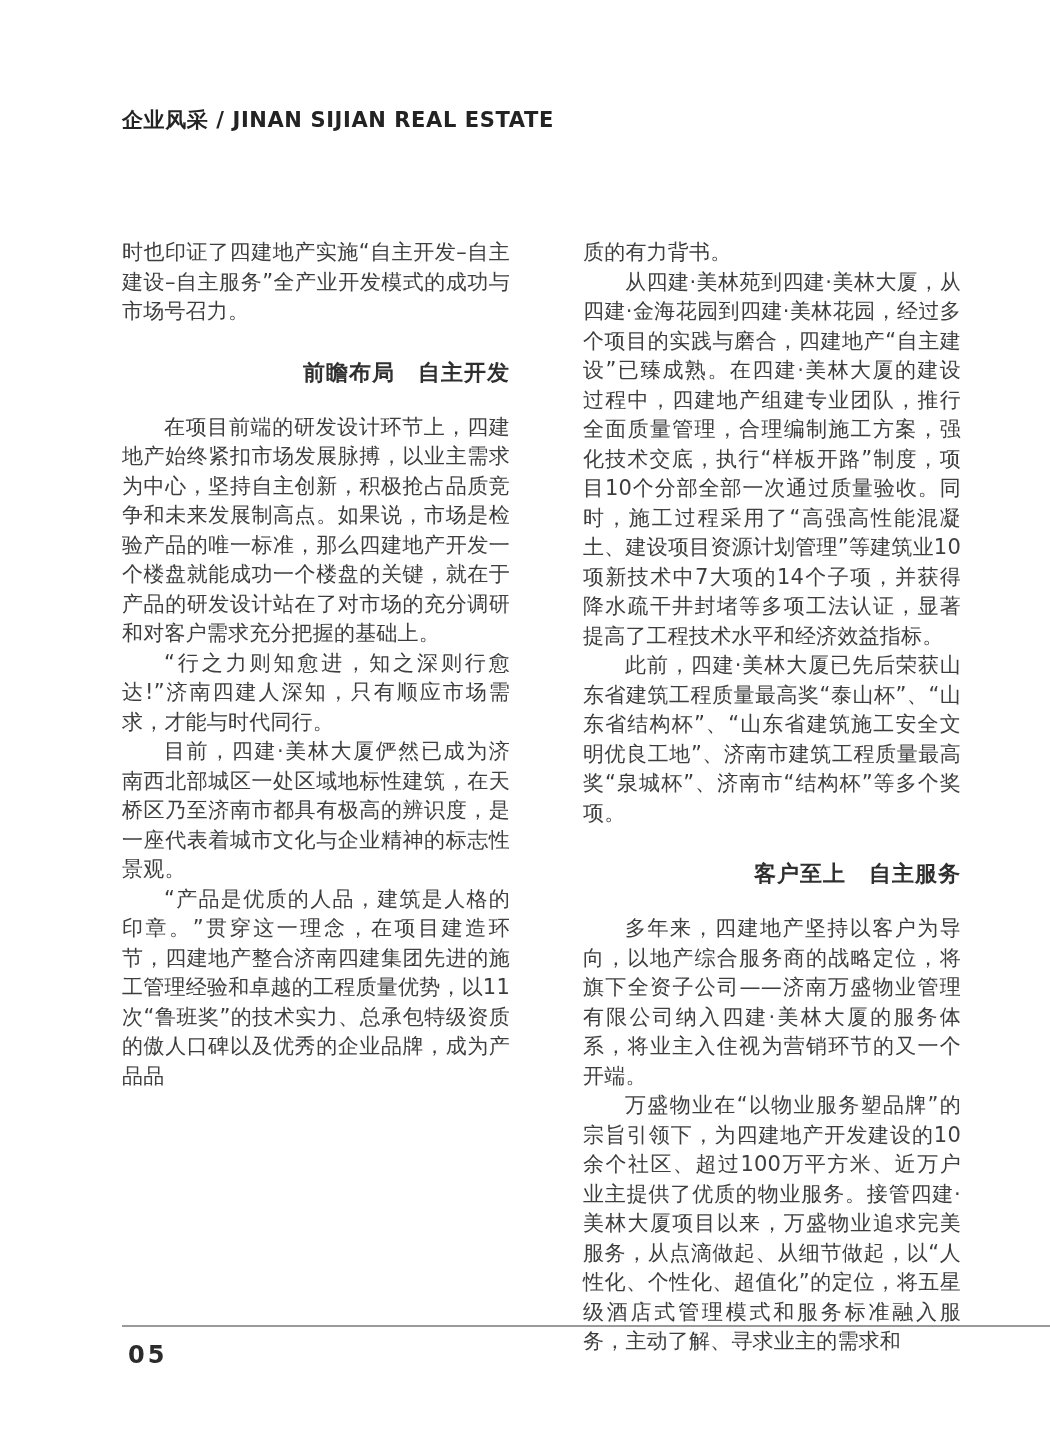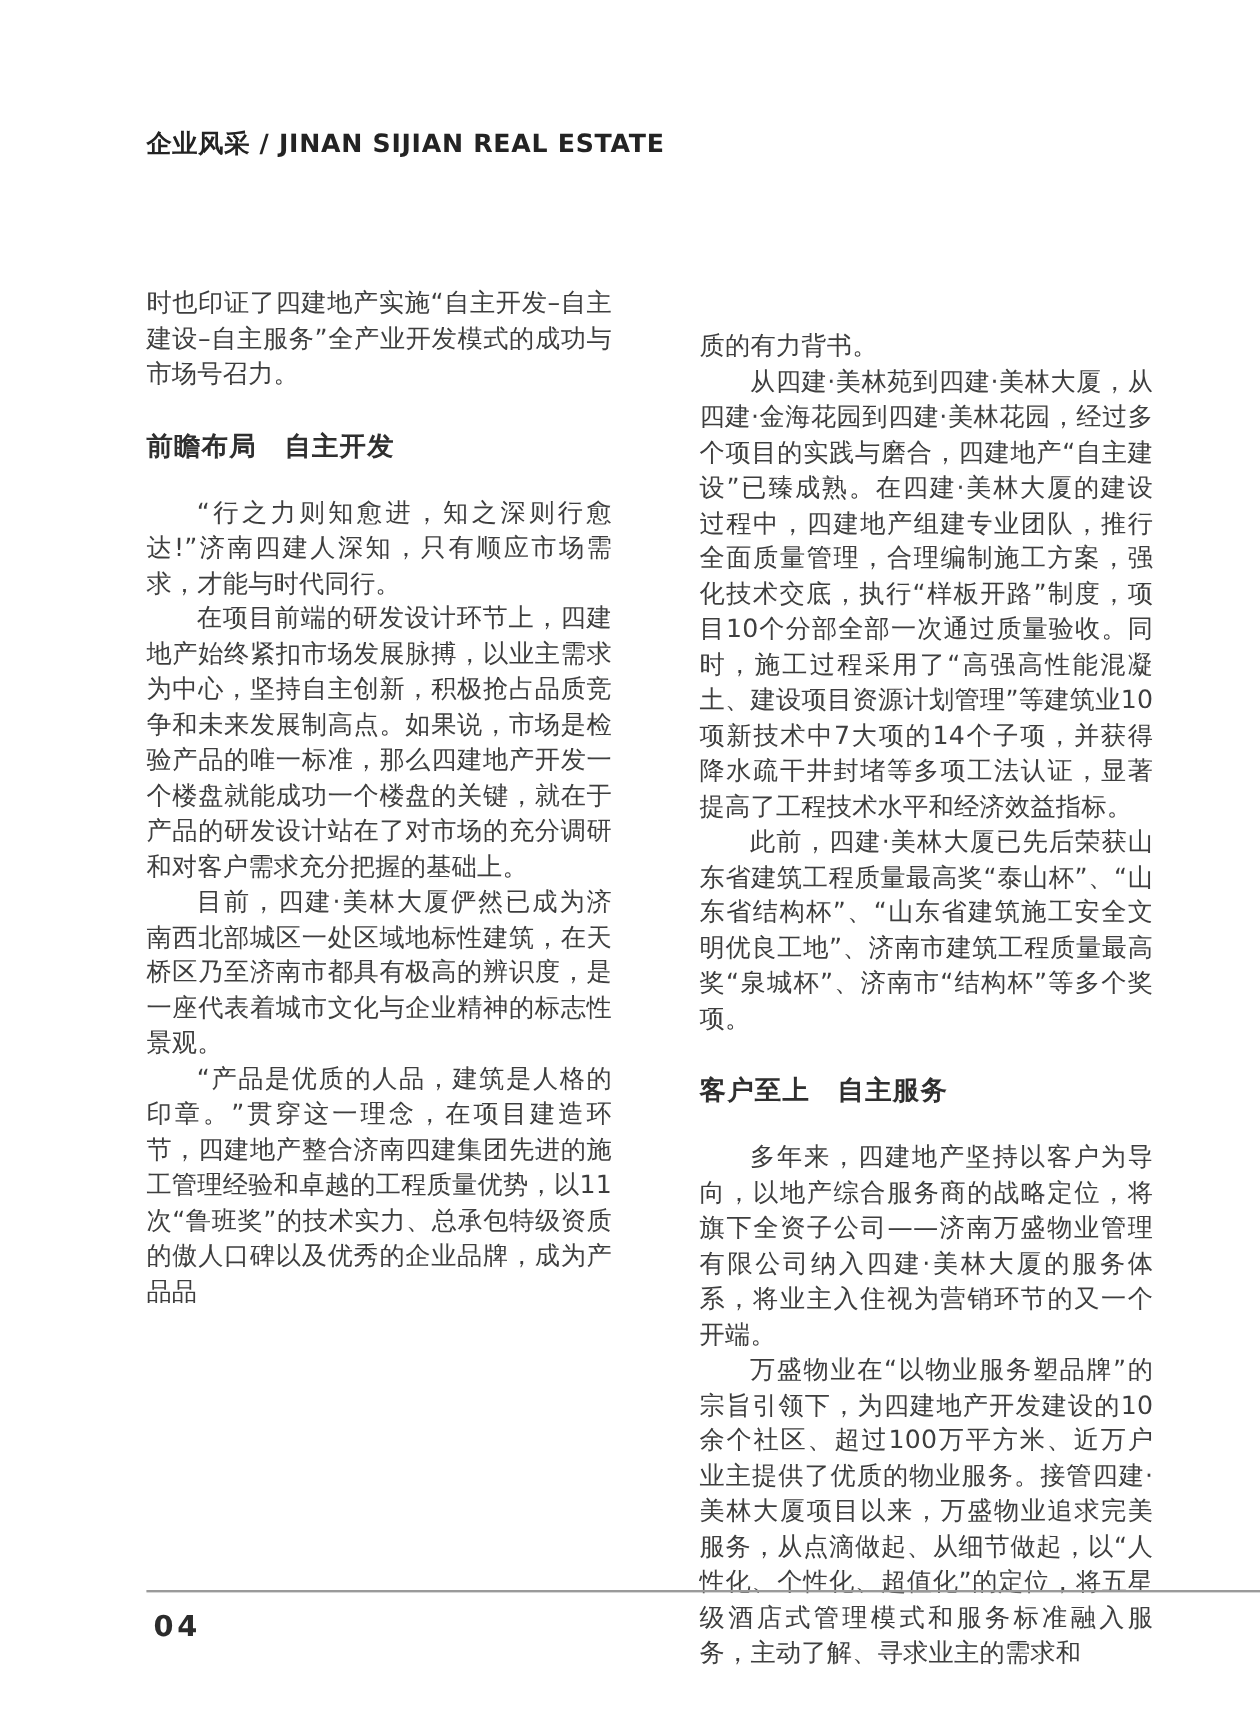--- a/index.html
+++ b/index.html
@@ -11,60 +11,60 @@
   .kicker {
     position:absolute; left:122px; top:106px;
     font-size:21px; font-weight:bold; color:#232323; letter-spacing:0.6px;
     white-space:nowrap;
   }
   .content {
     position:absolute; left:122px; top:238px; width:841px;
     display:flex; gap:73px;
   }
   .col-left  { width:388px; }
-  .col-right { width:378px;margin-top:36px; }
+  .col-right { width:378px; }
   .para {
     font-size:21px; line-height:29.5px; color:#3e3e3e;
     text-align:justify; letter-spacing:0.2px;
   }
   .para.indent { text-indent:2em; }
   .section-heading {
     font-size:22px; line-height:30px; font-weight:bold; color:#2f2f2f;
-    text-align:left; margin:31px 0 25px; letter-spacing:1px;
+    text-align:right; margin:31px 0 25px; letter-spacing:1px;
   }
   .footer-rule {
     position:absolute; left:122px; top:1325px; width:928px; height:2px;
     background:#9a9a9a;
   }
   .page-number {
     position:absolute; left:128px; top:1341px;
     font-size:24px; font-weight:600; color:#2c2c2c; letter-spacing:3px;
   }
 </style>
 </head>
 <body>
 
 <div class="page">
   <div class="kicker">企业风采 / JINAN SIJIAN REAL ESTATE</div>
 
   <div class="content">
     <div class="col-left">
         <p class="para">时也印证了四建地产实施“自主开发–自主建设–自主服务”全产业开发模式的成功与市场号召力。</p>
         <h3 class="section-heading">前瞻布局　自主开发</h3>
+        <p class="para indent">在项目前端的研发设计环节上，四建地产始终紧扣市场发展脉搏，以业主需求为中心，坚持自主创新，积极抢占品质竞争和未来发展制高点。如果说，市场是检验产品的唯一标准，那么四建地产开发一个楼盘就能成功一个楼盘的关键，就在于产品的研发设计站在了对市场的充分调研和对客户需求充分把握的基础上。</p>
         <p class="para indent">“行之力则知愈进，知之深则行愈达!”济南四建人深知，只有顺应市场需求，才能与时代同行。</p>
-        <p class="para indent">在项目前端的研发设计环节上，四建地产始终紧扣市场发展脉搏，以业主需求为中心，坚持自主创新，积极抢占品质竞争和未来发展制高点。如果说，市场是检验产品的唯一标准，那么四建地产开发一个楼盘就能成功一个楼盘的关键，就在于产品的研发设计站在了对市场的充分调研和对客户需求充分把握的基础上。</p>
         <p class="para indent">目前，四建·美林大厦俨然已成为济南西北部城区一处区域地标性建筑，在天桥区乃至济南市都具有极高的辨识度，是一座代表着城市文化与企业精神的标志性景观。</p>
         <p class="para indent">“产品是优质的人品，建筑是人格的印章。”贯穿这一理念，在项目建造环节，四建地产整合济南四建集团先进的施工管理经验和卓越的工程质量优势，以11次“鲁班奖”的技术实力、总承包特级资质的傲人口碑以及优秀的企业品牌，成为产品品</p>
       </div>
     <div class="col-right">
         <p class="para">质的有力背书。</p>
         <p class="para indent">从四建·美林苑到四建·美林大厦，从四建·金海花园到四建·美林花园，经过多个项目的实践与磨合，四建地产“自主建设”已臻成熟。在四建·美林大厦的建设过程中，四建地产组建专业团队，推行全面质量管理，合理编制施工方案，强化技术交底，执行“样板开路”制度，项目10个分部全部一次通过质量验收。同时，施工过程采用了“高强高性能混凝土、建设项目资源计划管理”等建筑业10项新技术中7大项的14个子项，并获得降水疏干井封堵等多项工法认证，显著提高了工程技术水平和经济效益指标。</p>
         <p class="para indent">此前，四建·美林大厦已先后荣获山东省建筑工程质量最高奖“泰山杯”、“山东省结构杯”、“山东省建筑施工安全文明优良工地”、济南市建筑工程质量最高奖“泉城杯”、济南市“结构杯”等多个奖项。</p>
         <h3 class="section-heading">客户至上　自主服务</h3>
         <p class="para indent">多年来，四建地产坚持以客户为导向，以地产综合服务商的战略定位，将旗下全资子公司——济南万盛物业管理有限公司纳入四建·美林大厦的服务体系，将业主入住视为营销环节的又一个开端。</p>
         <p class="para indent">万盛物业在“以物业服务塑品牌”的宗旨引领下，为四建地产开发建设的10余个社区、超过100万平方米、近万户业主提供了优质的物业服务。接管四建·美林大厦项目以来，万盛物业追求完美服务，从点滴做起、从细节做起，以“人性化、个性化、超值化”的定位，将五星级酒店式管理模式和服务标准融入服务，主动了解、寻求业主的需求和</p>
       </div>
   </div>
 
   <div class="footer-rule"></div>
 
-  <div class="page-number">04</div>
+  <div class="page-number">05</div>
 </div>
 
 </body></html>

